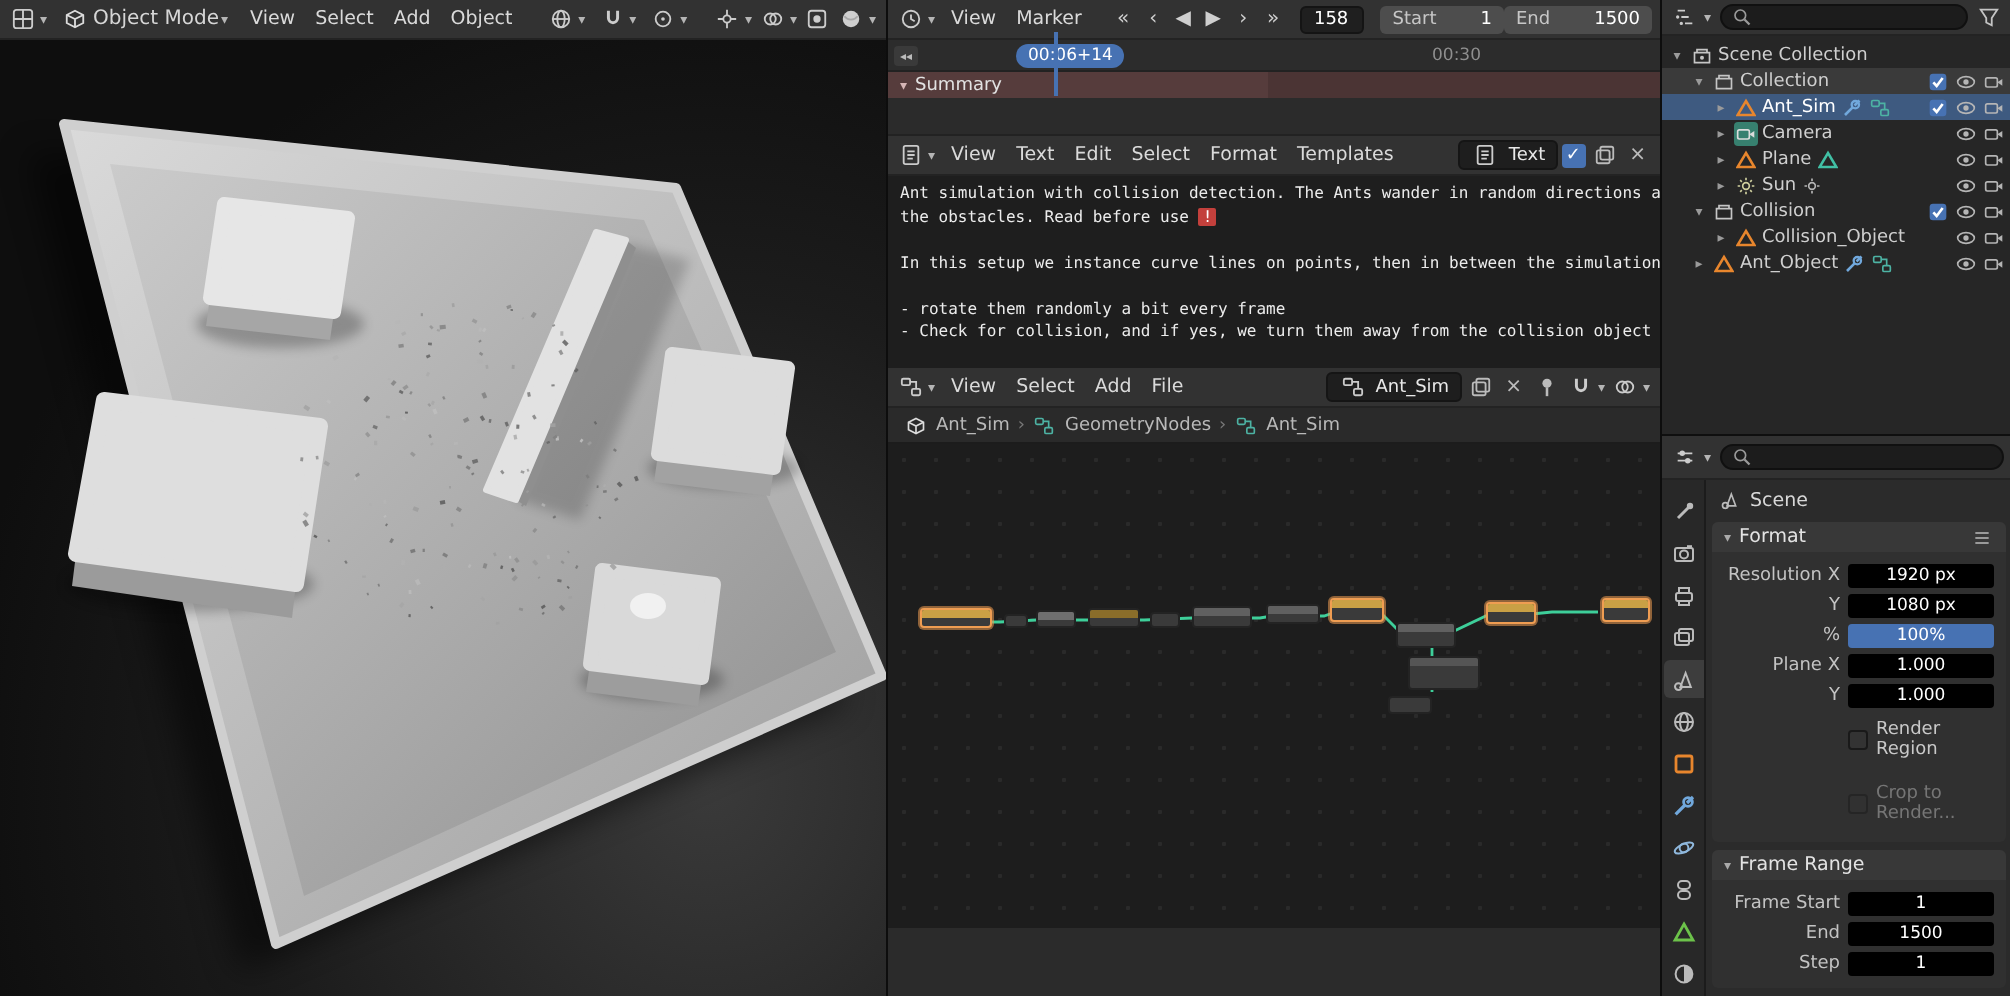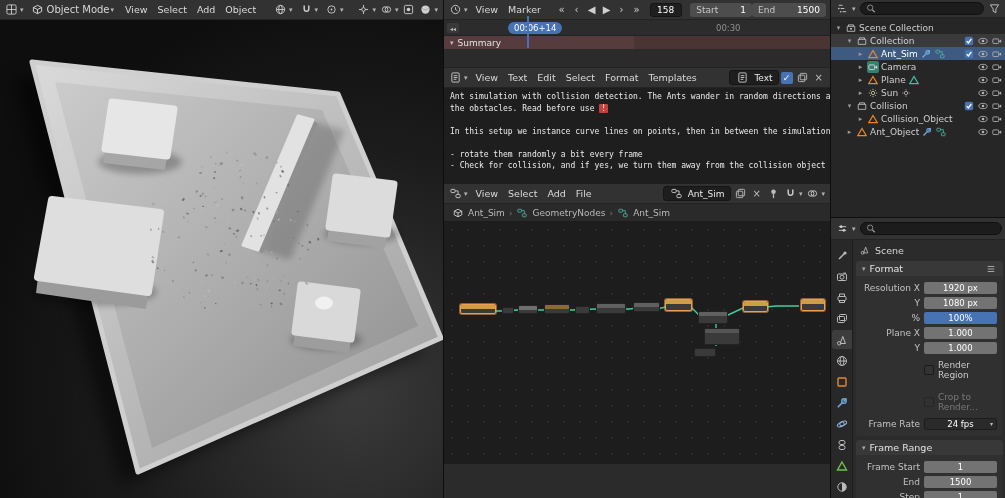--- a/index.html
+++ b/index.html
@@ -70,21 +70,21 @@
   .ptab svg{width:12px;height:12px;}
   #pcontent{flex:1;overflow:hidden;}
   #ctxRow{display:flex;align-items:center;gap:4px;padding:4px 6px 2px 6px;font-size:9.5px;color:#d8d8d8;}
   .panel{margin:3px 3px 4px 3px;background:#303030;border-radius:3px;overflow:hidden;}
   .phead{display:flex;align-items:center;gap:4px;height:15px;background:#383838;padding:0 6px;font-size:9.5px;color:#e3e3e3;}
   .phead .pa{font-size:7px;color:#aaa;}
   .pbody{padding:4px 6px 5px 6px;}
   .prow{display:flex;align-items:center;height:15px;gap:4px;}
   .prow.dim{opacity:.45;margin-top:17px;}
   .plabel{width:58px;text-align:right;color:#c3c3c3;font-size:9px;flex:none;}
-  .pfield{flex:1;height:12px;background:#737373;border-radius:2px;color:#fff;font-size:8.5px;display:flex;align-items:center;justify-content:center;position:relative;}
+  .pfield{flex:1;height:12px;background:#000000;border-radius:2px;color:#fff;font-size:8.5px;display:flex;align-items:center;justify-content:center;position:relative;}
   .pfield.slider{background:#4772b3;}
   .pfield.dropdown{background:#2a2a2a;border:1px solid #1d1d1d;}
   .pfield .da{position:absolute;right:3px;font-size:6px;color:#bbb;}
   .pcheck{width:10px;height:10px;background:#333;border:1px solid #191919;border-radius:2px;flex:none;}
   .pchecklabel{font-size:9px;color:#c9c9c9;}
 </style>
 </head>
 <body>
 
 <div id="root">
@@ -1044,24 +1044,20 @@
                   <div class="prow">
                     <span class="plabel"></span>
                     <span class="pcheck"></span>
                     <span class="pchecklabel">Render Region</span>
                   </div>
                   <div class="prow dim" style="margin-bottom: 7px;">
                     <span class="plabel"></span>
                     <span class="pcheck"></span>
                     <span class="pchecklabel">Crop to Render...</span>
                   </div>
-                  <div class="prow">
-                    <span class="plabel">Frame Rate</span>
-                    <div class="pfield dropdown">24 fps<span class="da">▾</span></div>
-                  </div>
                 </div>
               </div>
               <div class="panel">
                 <div class="phead">
                   <span class="pa">▾</span>
                   <span>Frame Range</span>
                 </div>
                 <div class="pbody">
                   <div class="prow">
                     <span class="plabel">Frame Start</span>

